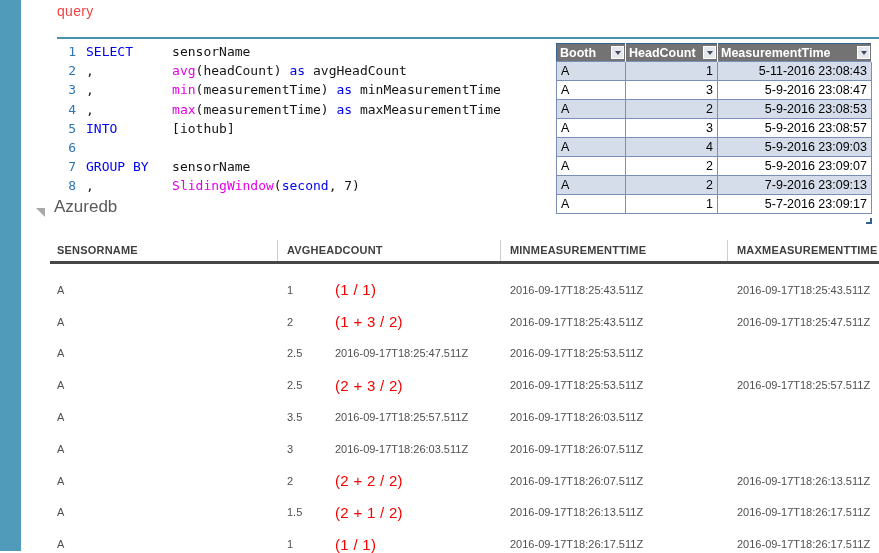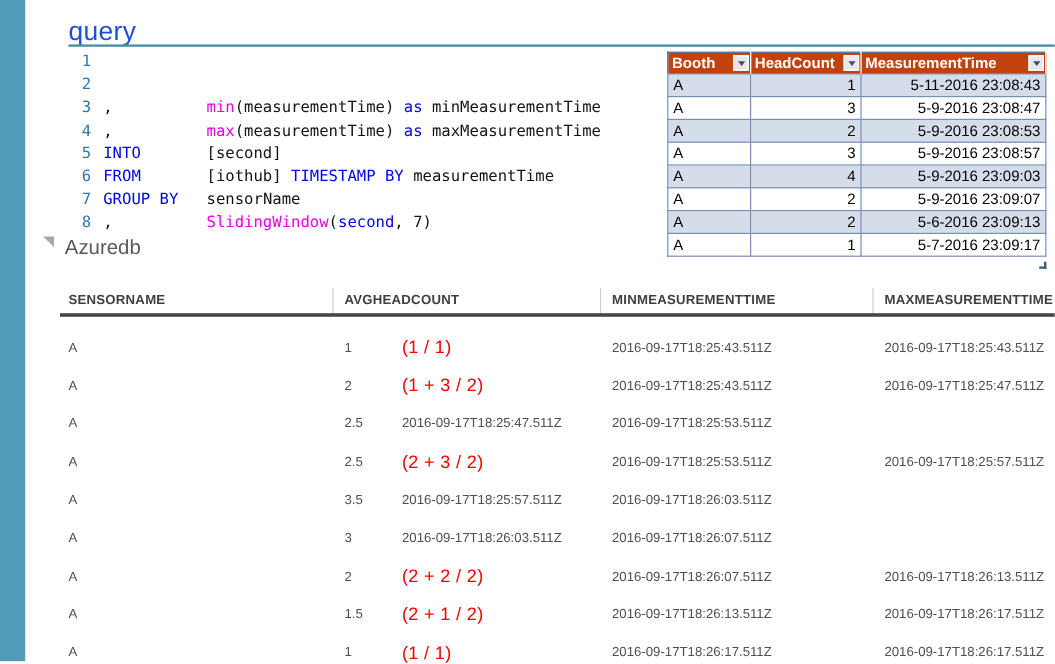--- a/index.html
+++ b/index.html
@@ -6,52 +6,52 @@
   html,body { margin:0; padding:0; }
   body {
     width:879px; height:553px; position:relative; overflow:hidden;
     background:#ffffff; font-family:"Liberation Sans", sans-serif;
   }
 
   
   .leftbar { position:absolute; left:0; top:0; width:21px; height:551px; background:#4F9BB9; }
 
   
-  .title { position:absolute; left:57px; top:13px; font-size:22px; color:#1d4ed8; letter-spacing:.3px; }
+  .title { position:absolute; left:57px; top:3px; font-size:14px; color:#ef4444; letter-spacing:.3px; }
   .divider { position:absolute; left:57px; right:0; top:37px; height:2px; background:#4A90A8; }
 
   
   .editor { position:absolute; left:52px; top:42px;
     font-family:"DejaVu Sans Mono","Liberation Mono",monospace;
     font-size:13px; line-height:19.2px; }
   .code-line { display:flex; white-space:pre; }
   .ln { display:inline-block; width:34px; text-align:right; padding-right:10px; color:#2E75B6; }
   .kw { color:#0000F0; }
   .fn { color:#E800E8; }
   .pl { color:#141414; }
 
   
   .excel { position:absolute; left:556px; top:43px; border-collapse:collapse;
     table-layout:fixed; width:315px; font-size:12.5px; border:1px solid #35618C; }
-  .excel th { background:#c2410c; color:#fff; font-weight:bold; height:18px;
+  .excel th { background:#737373; color:#fff; font-weight:bold; height:18px;
     padding:0 1px 0 3px; border-right:1px solid #fff; text-align:right; }
   .excel td { height:19px; border:1px solid #7A8FB8; padding:0 4px; color:#000; background:#fff; }
   .excel tbody tr:nth-child(odd) td { background:#D5DCEA; }
   .excel td.r { text-align:right; }
   .excel td.l { text-align:left; }
   .hcell { display:flex; align-items:center; justify-content:space-between; }
   .filter-btn { width:13px; height:13px; background:#E6E8EC; border:1px solid #fff;
     display:inline-flex; align-items:center; justify-content:center; flex:none; }
   .filter-arrow { width:0; height:0; border-left:3.5px solid transparent;
     border-right:3.5px solid transparent; border-top:4.5px solid #3F4C63; }
   .resize-handle { position:absolute; left:866px; top:218px; width:6px; height:6px;
     border-right:2px solid #35618C; border-bottom:2px solid #35618C; }
 
   
-  .section-header { position:absolute; left:36px; top:197px; display:flex; align-items:flex-start;
+  .section-header { position:absolute; left:36px; top:197px; display:flex; align-items:flex-end;
     gap:9px; color:#595959; font-size:17px; cursor:default; }
   .tri { width:0; height:0; border-top:9px solid #A8A8A8; border-left:9px solid transparent; }
 
   
   .res-header { position:absolute; top:244px; left:0; right:0; display:grid;
     grid-template-columns:230px 223px 227px 1fr; padding-left:57px;
     font-size:11px; font-weight:bold; color:#3F3F3F; letter-spacing:.2px; }
   .res-sep { position:absolute; width:1px; height:23px; top:240px; background:#CFCFCF; }
   .res-underline { position:absolute; left:50px; right:0; top:261px; height:3px; background:#474747; }
   .res-rows { position:absolute; left:0; right:0; top:274px; }
@@ -62,26 +62,26 @@
 </head>
 <body>
 
 <div class="leftbar"></div>
 
 <div class="title">query</div>
 <div class="divider"></div>
 
 <div class="editor">
   <div>
-      <div class="code-line"><span class="ln">1</span></div>
-      <div class="code-line"><span class="ln">2</span></div>
+      <div class="code-line"><span class="ln">1</span><span><span class="kw">SELECT</span><span class="pl">     sensorName</span></span></div>
+      <div class="code-line"><span class="ln">2</span><span><span class="pl">,          </span><span class="fn">avg</span><span class="pl">(headCount) </span><span class="kw">as</span><span class="pl"> avgHeadCount</span></span></div>
       <div class="code-line"><span class="ln">3</span><span><span class="pl">,          </span><span class="fn">min</span><span class="pl">(measurementTime) </span><span class="kw">as</span><span class="pl"> minMeasurementTime</span></span></div>
       <div class="code-line"><span class="ln">4</span><span><span class="pl">,          </span><span class="fn">max</span><span class="pl">(measurementTime) </span><span class="kw">as</span><span class="pl"> maxMeasurementTime</span></span></div>
-      <div class="code-line"><span class="ln">5</span><span><span class="kw">INTO</span><span class="pl">       [second]</span></span></div>
-      <div class="code-line"><span class="ln">6</span><span><span class="kw">FROM</span><span class="pl">       [iothub] </span><span class="kw">TIMESTAMP BY</span><span class="pl"> measurementTime</span></span></div>
+      <div class="code-line"><span class="ln">5</span><span><span class="kw">INTO</span><span class="pl">       [iothub]</span></span></div>
+      <div class="code-line"><span class="ln">6</span></div>
       <div class="code-line"><span class="ln">7</span><span><span class="kw">GROUP BY</span><span class="pl">   sensorName</span></span></div>
       <div class="code-line"><span class="ln">8</span><span><span class="pl">,          </span><span class="fn">SlidingWindow</span><span class="pl">(</span><span class="kw">second</span><span class="pl">, 7)</span></span></div>
     </div>
 </div>
 
 <table class="excel">
   <colgroup>
       <col style="width:69px">
       <col style="width:92px">
       <col style="width:154px">
@@ -141,21 +141,21 @@
         <td class="r">5-9-2016 23:09:03</td>
       </tr>
       <tr>
         <td class="l">A</td>
         <td class="r">2</td>
         <td class="r">5-9-2016 23:09:07</td>
       </tr>
       <tr>
         <td class="l">A</td>
         <td class="r">2</td>
-        <td class="r">5-6-2016 23:09:13</td>
+        <td class="r">7-9-2016 23:09:13</td>
       </tr>
       <tr>
         <td class="l">A</td>
         <td class="r">1</td>
         <td class="r">5-7-2016 23:09:17</td>
       </tr>
     </tbody>
 </table>
 <div class="resize-handle"></div>
 

